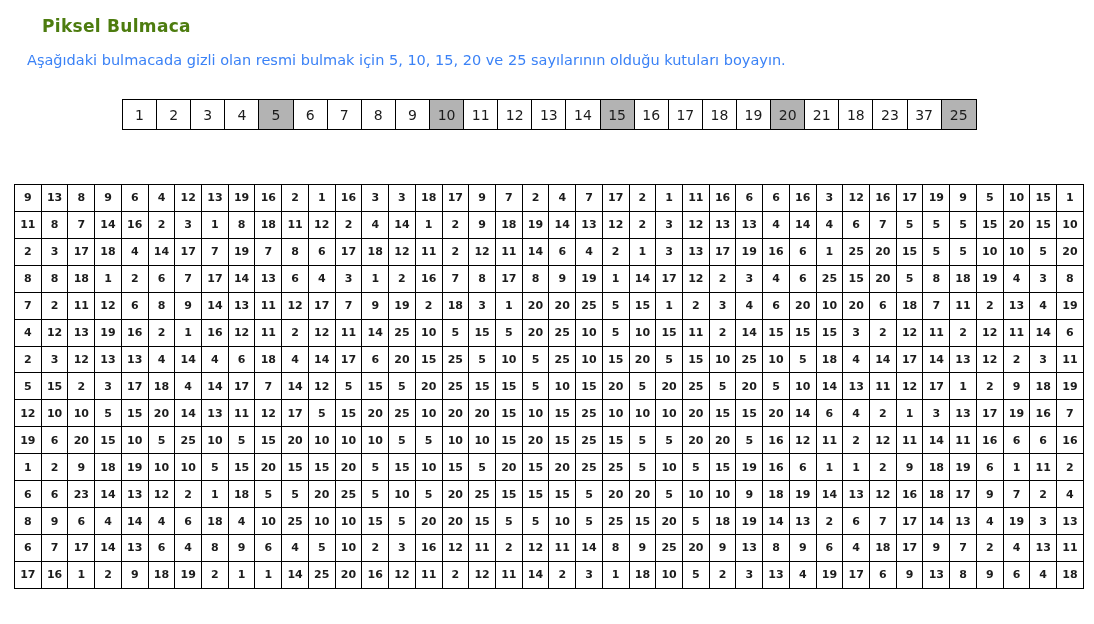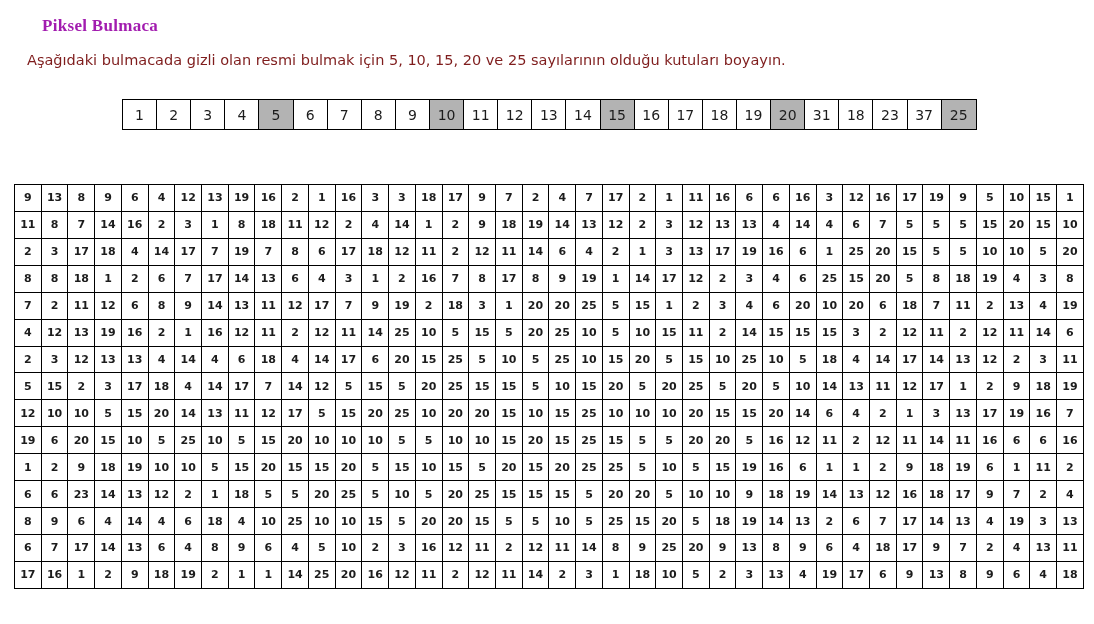--- a/index.html
+++ b/index.html
@@ -11,21 +11,21 @@
     position: relative;
     overflow: hidden;
   }
   .title {
     position: absolute; left: 42px; top: 16px;
     font-size: 17px; font-weight: bold;
     letter-spacing: 0.3px;
   }
   .instruction {
     position: absolute; left: 27px; top: 52px;
-    font-size: 14.5px; color: #7f1d1d;
+    font-size: 14.5px; color: #3b82f6;
     white-space: nowrap;
   }
   .legend {
     position: absolute; left: 122px; top: 99px;
     display: grid;
     grid-template-columns: repeat(25, 34.12px);
     grid-auto-rows: 29px;
     border: 1px solid #000;
     background: #fff;
   }
@@ -50,21 +50,21 @@
     border-bottom: 1px solid #000;
     display: flex; align-items: center; justify-content: center;
     font-size: 11px; font-weight: bold; color: #1c1c1c;
     background: #ffffff;
     cursor: pointer;
   }
 </style>
 </head>
 <body>
 
-<div class="title" style="color: #a21caf; font-family: Liberation Serif, serif;">Piksel Bulmaca</div>
+<div class="title" style="color: #4d7c0f;">Piksel Bulmaca</div>
 
 <div class="instruction">Aşağıdaki bulmacada gizli olan resmi bulmak için 5, 10, 15, 20 ve 25 sayılarının olduğu kutuları boyayın.</div>
 
 <div class="legend">
     <div class="lcell">1</div>
     <div class="lcell">2</div>
     <div class="lcell">3</div>
     <div class="lcell">4</div>
     <div class="lcell" style="background: rgb(179, 179, 179);">5</div>
     <div class="lcell">6</div>
@@ -75,21 +75,21 @@
     <div class="lcell">11</div>
     <div class="lcell">12</div>
     <div class="lcell">13</div>
     <div class="lcell">14</div>
     <div class="lcell" style="background: rgb(179, 179, 179);">15</div>
     <div class="lcell">16</div>
     <div class="lcell">17</div>
     <div class="lcell">18</div>
     <div class="lcell">19</div>
     <div class="lcell" style="background: rgb(179, 179, 179);">20</div>
-    <div class="lcell">31</div>
+    <div class="lcell">21</div>
     <div class="lcell">18</div>
     <div class="lcell">23</div>
     <div class="lcell">37</div>
     <div class="lcell" style="background: rgb(179, 179, 179);">25</div>
   </div>
 
 <div class="puzzle">
     <div class="gcell">9</div>
     <div class="gcell">13</div>
     <div class="gcell">8</div>

